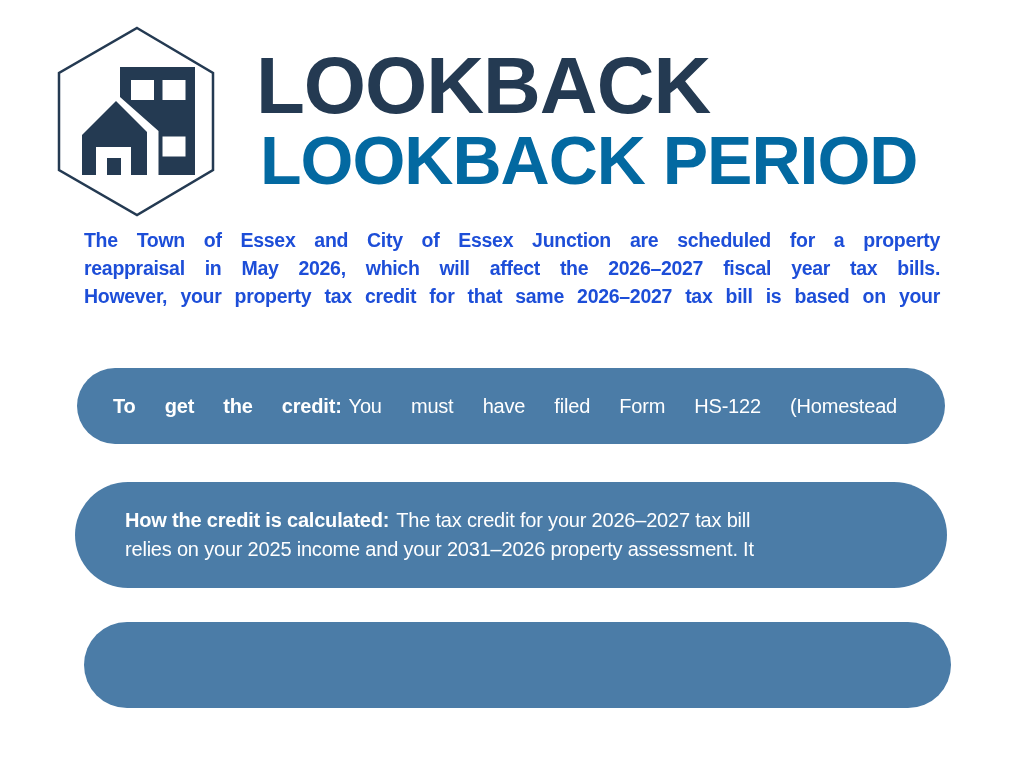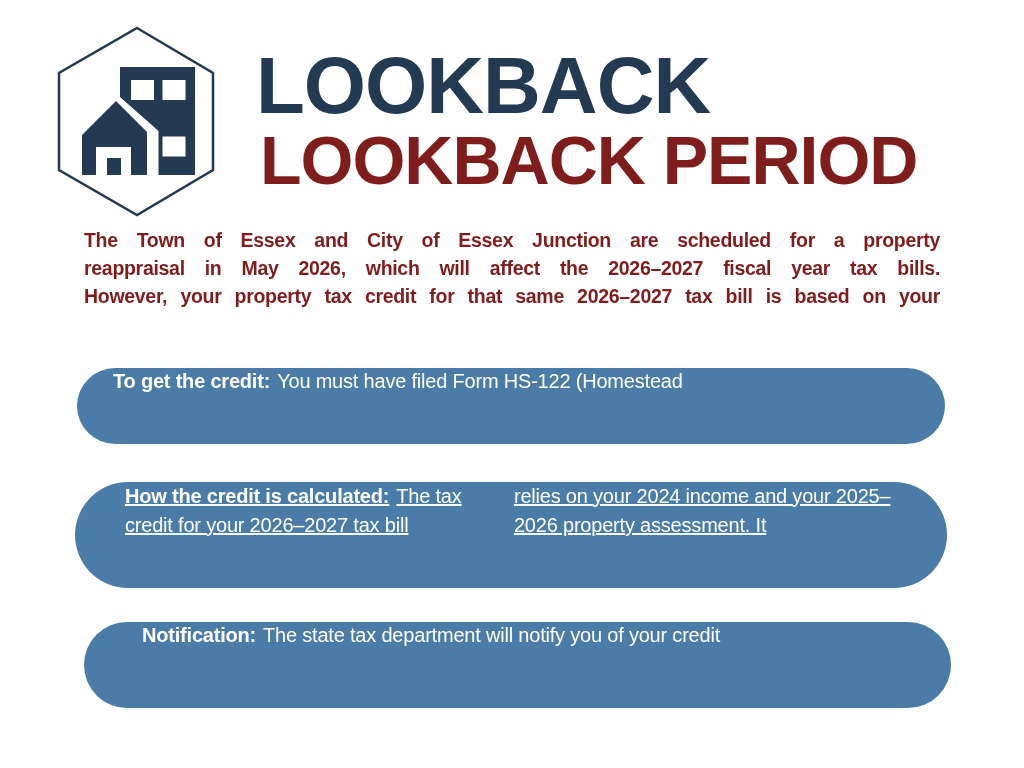--- a/index.html
+++ b/index.html
@@ -35,65 +35,65 @@
     white-space: nowrap;
   }
   .title-sub {
     position: absolute;
     left: 260px;
     top: 126px;
     font-size: 68px;
     font-weight: bold;
     letter-spacing: -1px;
     line-height: 68px;
-    color: #7f1d1d;
+    color: #0369a1;
     white-space: nowrap;
   }
 
   
   .intro {
     position: absolute;
     left: 84px;
     top: 226px;
     width: 856px;
-    color: #7f1d1d;
+    color: #1d4ed8;
     font-weight: bold;
     font-size: 19.5px;
     letter-spacing: -0.3px;
     line-height: 28px;
   }
 
   .jline { text-align: justify; text-align-last: justify; }
   .nline { text-align: left; }
 
   
   .pill {
     position: absolute;
     background: #4b7ca7;
     color: #ffffff;
     display: flex;
-    flex-direction: row;
+    flex-direction: column;
+    justify-content: center;
     font-size: 20px;
     letter-spacing: -0.2px;
   }
   .pill .lead { font-weight: bold; margin-right: 7px; }
   .pill-1 {
     left: 77px; top: 368px;
     width: 868px; height: 76px;
     border-radius: 38px;
     padding: 0 48px 0 36px;
     line-height: 26px;
   }
   .pill-2 {
     left: 75px; top: 482px;
     width: 872px; height: 106px;
     border-radius: 53px;
     padding: 0 42px 0 50px;
     line-height: 29px;
-    text-decoration: underline;
   }
   .pill-3 {
     left: 84px; top: 622px;
     width: 867px; height: 86px;
     border-radius: 43px;
     padding: 0 50px 0 58px;
     line-height: 27px;
   }
 </style>
 </head>
@@ -128,20 +128,19 @@
     <div class="jline">reappraisal in May 2026, which will affect the 2026–2027 fiscal year tax bills.</div>
     <div class="jline">However, your property tax credit for that same 2026–2027 tax bill is based on your</div>
   </div>
 
   <div class="pill pill-1">
     <div class="jline"><span class="lead">To get the credit:</span><span>You must have filed Form HS-122 (Homestead</span></div>
   </div>
 
   <div class="pill pill-2">
     <div class="nline"><span class="lead">How the credit is calculated:</span><span>The tax credit for your 2026–2027 tax bill</span></div>
-    <div class="nline">relies on your 2024 income and your 2025–2026 property assessment. It</div>
+    <div class="nline">relies on your 2025 income and your 2031–2026 property assessment. It</div>
   </div>
 
   <div class="pill pill-3">
-    <div class="jline"><span class="lead">Notification:</span><span>The state tax department will notify you of your credit</span></div>
   </div>
 
 </div>
 
 </body></html>

